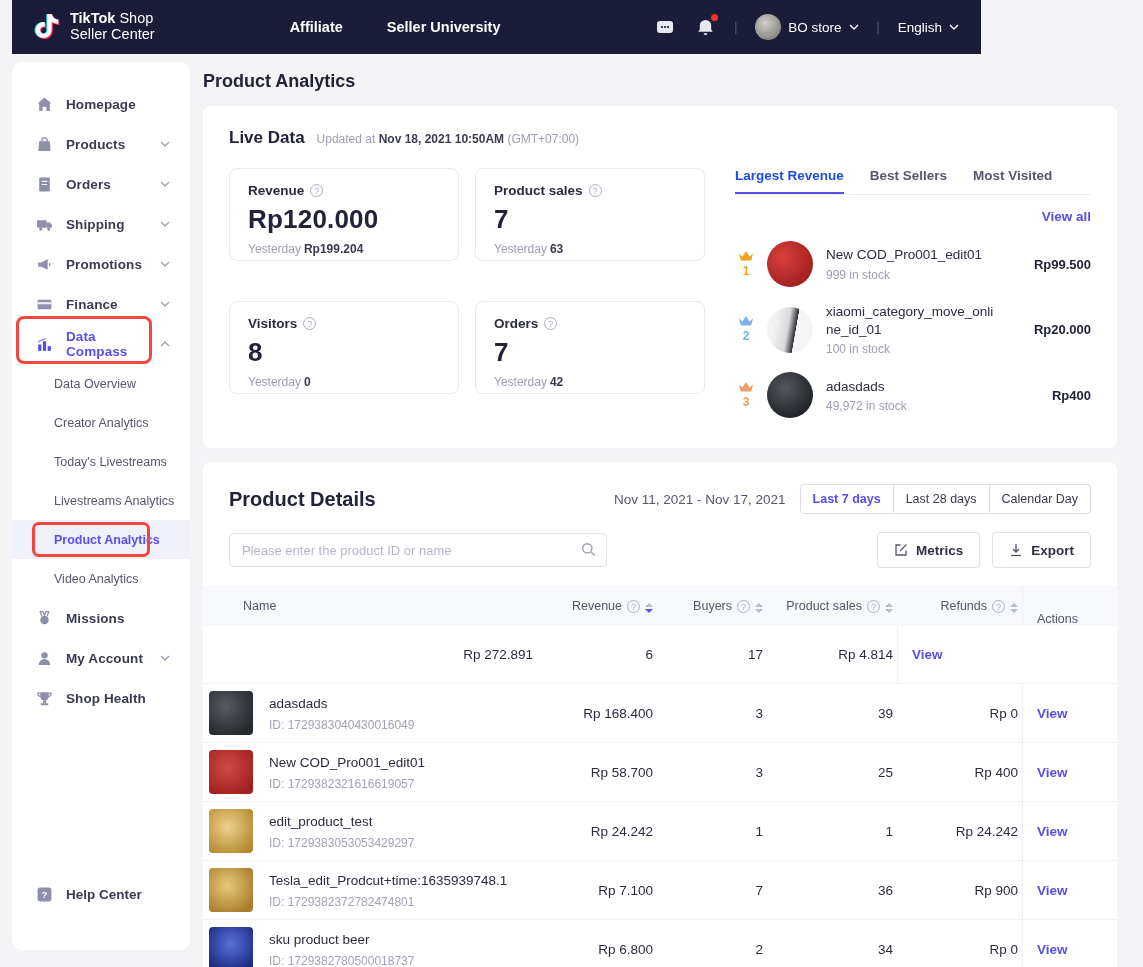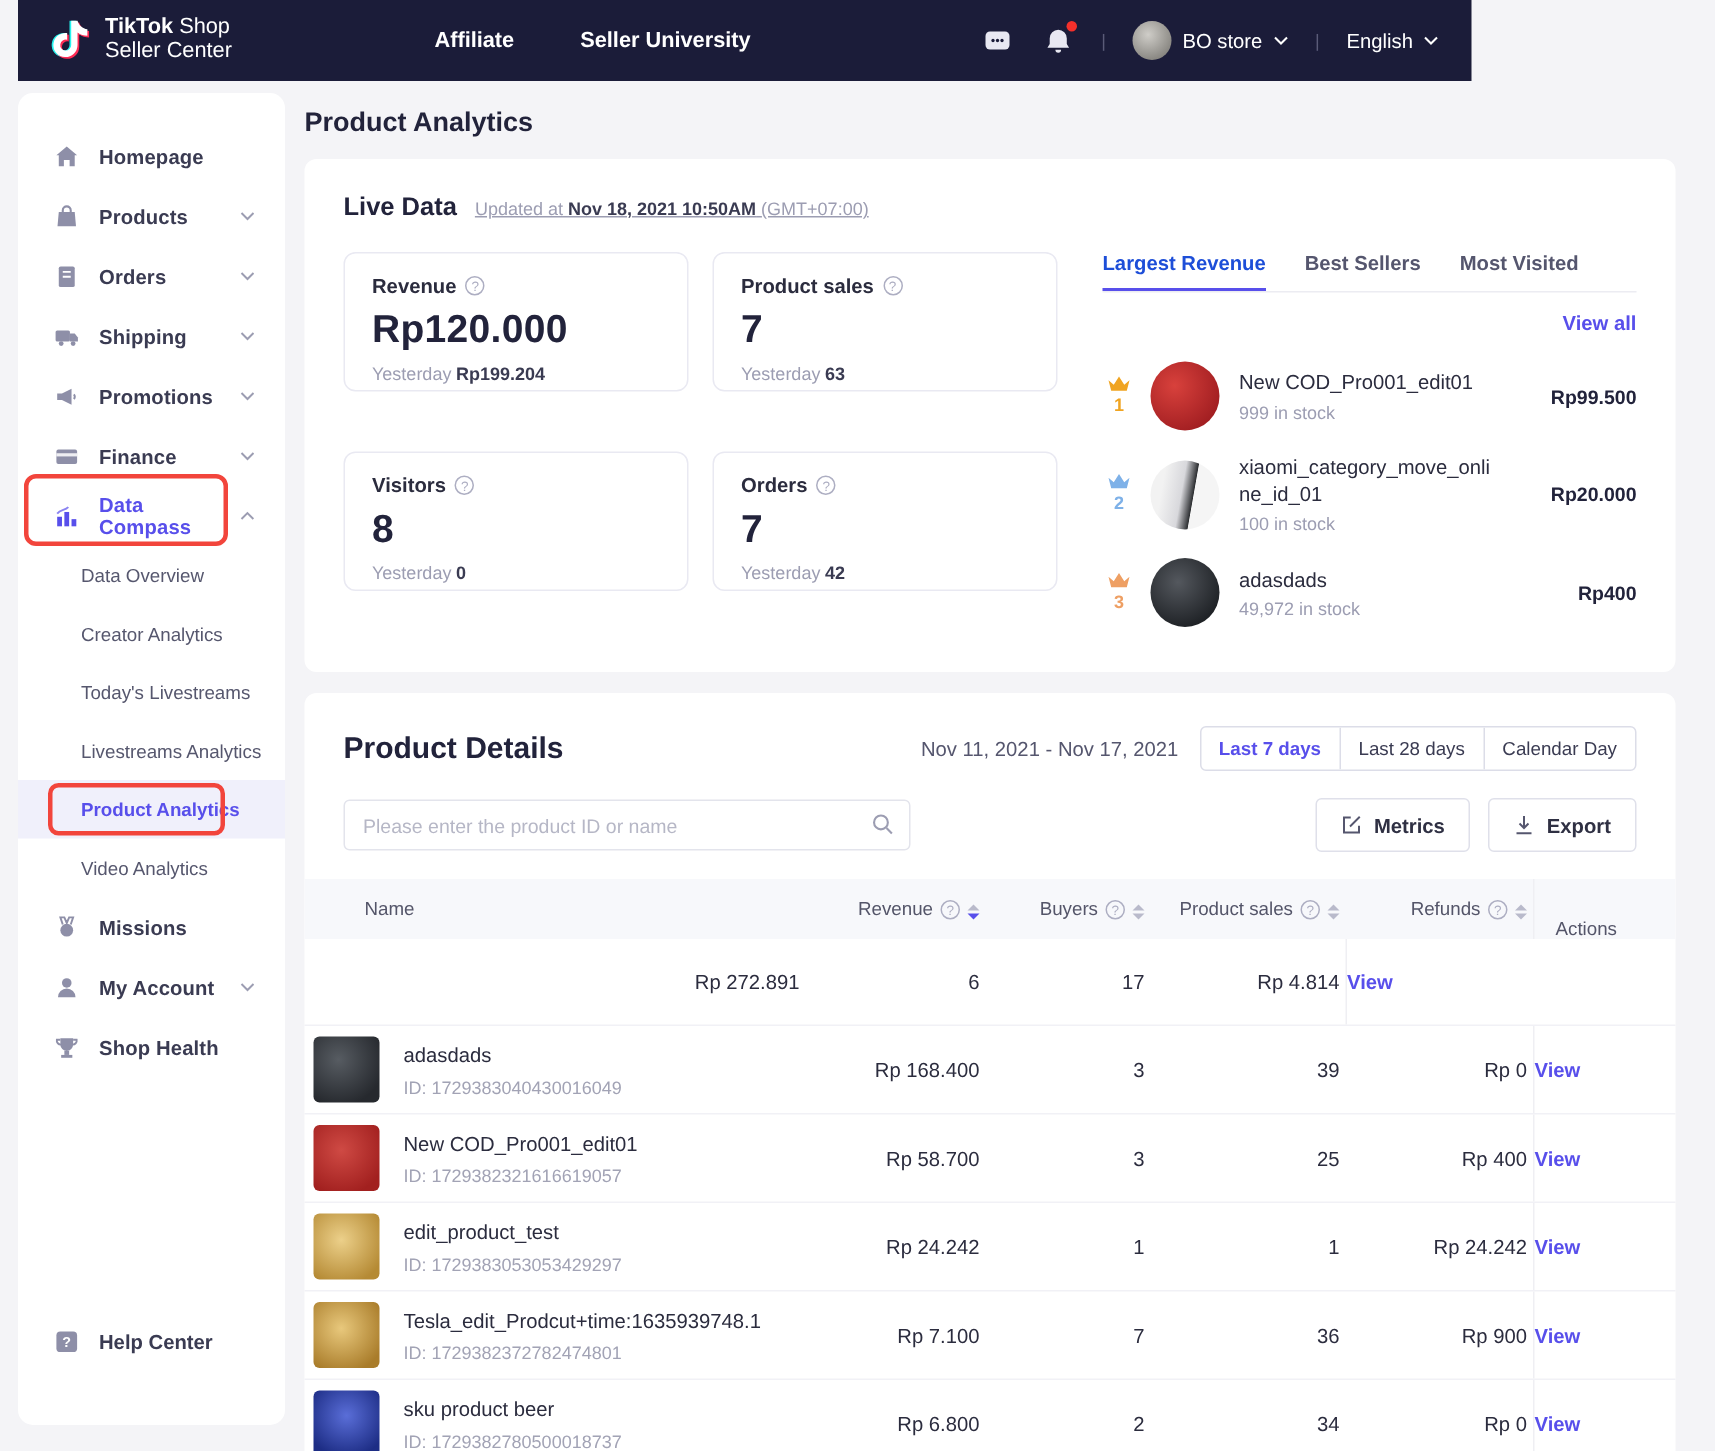--- a/index.html
+++ b/index.html
@@ -41,21 +41,21 @@
 
   
   .main { position:absolute; left:203px; top:54px; right:26px; }
   .page-title { font-size:18px; font-weight:bold; color:#22233B; margin:17px 0 14px 0; }
   .card { background:#fff; border-radius:8px; }
 
   
   .live-card { padding:22px 26px 30px 26px; }
   .live-head { display:flex; align-items:baseline; gap:12px; }
   .live-title { font-size:17px; font-weight:bold; color:#22233B; }
-  .updated { font-size:12px; color:#9C9DB2;text-decoration:underline; }
+  .updated { font-size:12px; color:#9C9DB2; }
   .updated b { color:#3A3B52; }
   .live-body { display:flex; margin-top:20px; }
   .stats-grid { display:grid; grid-template-columns:230px 230px; grid-gap:16px; }
   .stat-card { border:1px solid #E9E9F2; border-radius:8px; padding:14px 18px; height:93px; }
   .stat-label-row { display:flex; align-items:center; gap:6px; font-size:13.5px; font-weight:bold; color:#2B2C3E; }
   .stat-value { font-size:26px; font-weight:bold; color:#22233B; margin-top:6px; letter-spacing:.2px; }
   .stat-yest { font-size:12px; color:#9C9DB2; margin-top:7px; }
   .stat-yest b { color:#3A3B52; margin-left:3px; }
   .qicon { width:13px; height:13px; border:1px solid #ADAEC2; border-radius:50%; color:#ADAEC2; font-size:9px; font-weight:normal; display:inline-flex; align-items:center; justify-content:center; flex:none; }
 
@@ -116,21 +116,21 @@
   .thumb { width:44px; height:44px; border-radius:4px; flex:none; }
   .th-1 { background:linear-gradient(150deg,#f9d2d8 55%,#f2aab6 56%), #f6c6ce; background-blend-mode:multiply; }
   .th-2 { background:radial-gradient(circle at 38% 35%, #575c62, #26292e 78%); }
   .th-3 { background:radial-gradient(circle at 42% 38%, #cf4a44, #a2201f 80%); }
   .th-4 { background:radial-gradient(circle at 42% 40%, #ecd08a, #b58a34 82%); }
   .th-5 { background:radial-gradient(circle at 42% 40%, #e8c87c, #a97c2a 82%); }
   .th-6 { background:radial-gradient(circle at 50% 38%, #5a6ed8, #1d2d85 80%); }
   .nm-wrap { margin-left:16px; min-width:0; }
   .p-name { font-size:13.5px; color:#2B2C3E; max-width:250px; word-break:break-all; line-height:1.35; }
   .p-id { font-size:12px; color:#A2A3B5; margin-top:4px; }
-  .cell-action { text-align:left; border-left:1px solid #EFEFF3; height:100%; display:flex; align-items:center; }
+  .cell-action { text-align:left; padding-left:14px; border-left:1px solid #EFEFF3; height:100%; display:flex; align-items:center; }
   .view-link { color:#584FEB; font-size:13.5px; font-weight:bold; text-decoration:none; cursor:pointer; }
 </style>
 </head>
 <body>
 
 <div class="topbar">
   <div class="logo">
     <svg class="logo-note" viewBox="0 0 32 36">
       <path d="M21 4c1 3.4 3.6 5.7 7 6v4.6c-2.6 0-5-.8-7-2.3v8.9a8.6 8.6 0 1 1-7.4-8.5v4.8a3.9 3.9 0 1 0 2.9 3.7V4h4.5z" fill="#25F4EE" transform="translate(-1.2,0)"></path>
       <path d="M21 4c1 3.4 3.6 5.7 7 6v4.6c-2.6 0-5-.8-7-2.3v8.9a8.6 8.6 0 1 1-7.4-8.5v4.8a3.9 3.9 0 1 0 2.9 3.7V4h4.5z" fill="#FE2C55" transform="translate(1.2,1.2)"></path>

